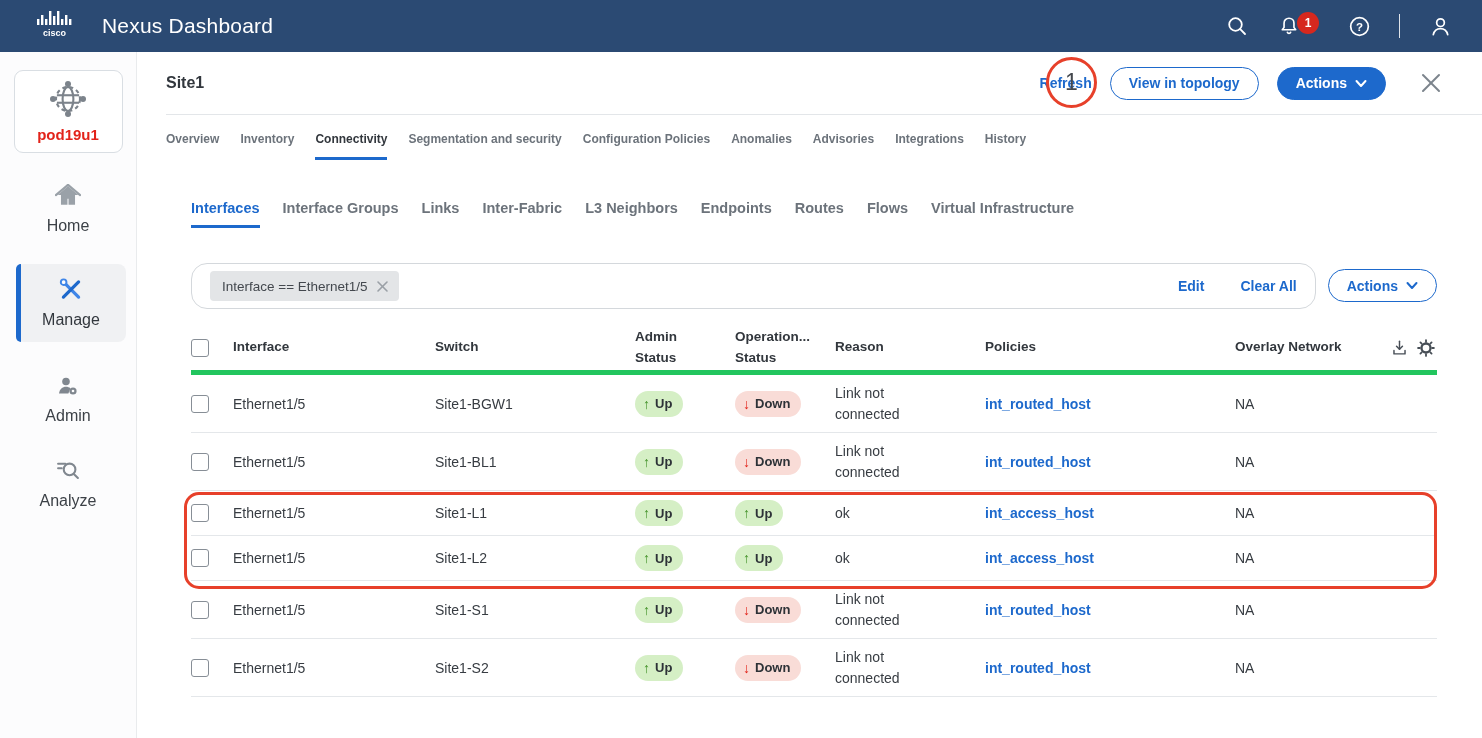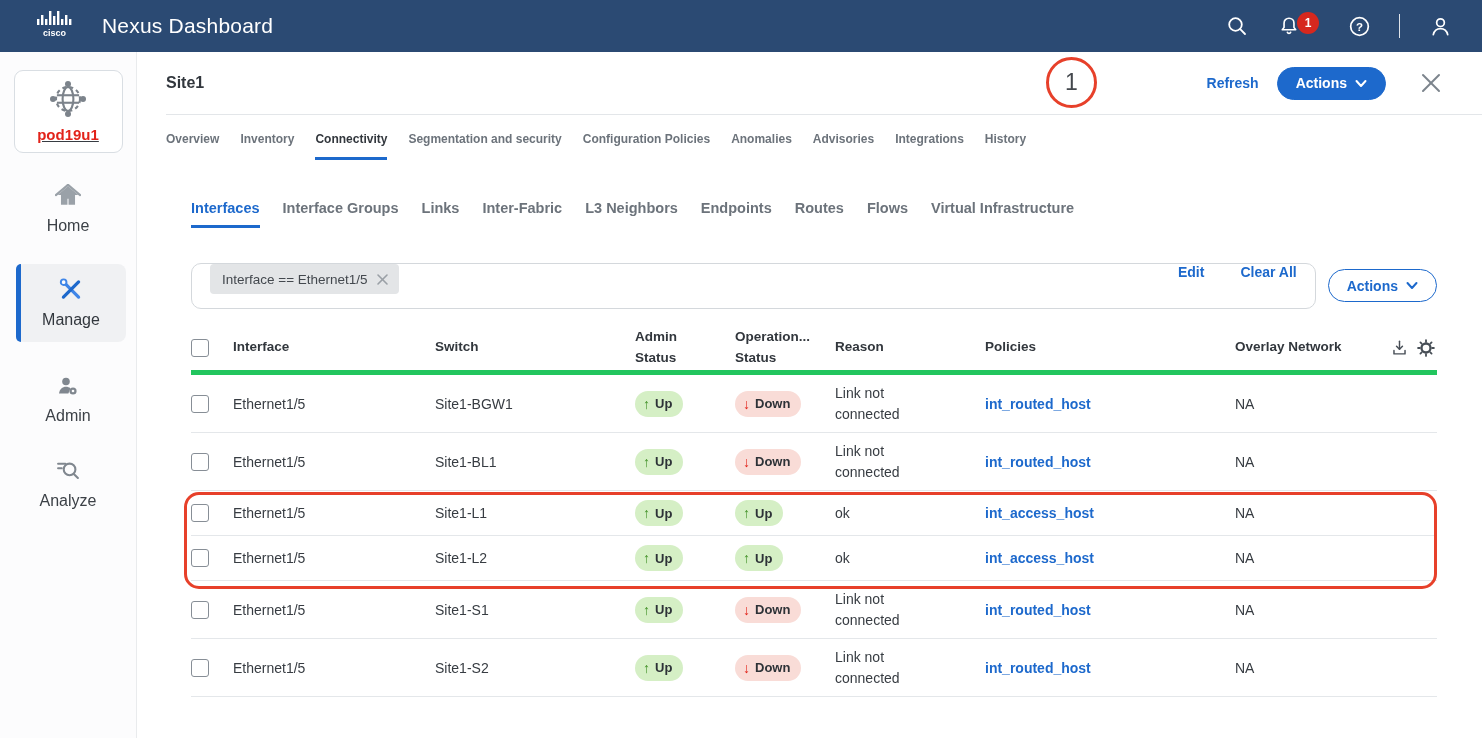--- a/index.html
+++ b/index.html
@@ -17,21 +17,21 @@
     background:#d6281e; color:#fff; font-size:12px; font-weight:700; display:flex; align-items:center; justify-content:center; }
   .tb-divider { width:1px; height:24px; background:rgba(255,255,255,.85); }
 
   
   .app { display:flex; height:686px; }
   .sidebar { width:137px; background:#fcfcfd; border-right:1px solid #e9ebed; padding-top:18px; flex-shrink:0; }
   .main { flex:1; padding:0 45px 0 29px; position:relative; }
 
   
   .cluster-box { width:109px; margin:0 auto; border:1px solid #d9dee3; border-radius:9px; background:#fff;
-    padding:10px 4px 9px; text-align:center; cursor:pointer;text-decoration:underline; }
+    padding:10px 4px 9px; text-align:center; cursor:pointer; }
   .cluster-label { color:#e2231a; font-weight:700; font-size:15px; margin-top:5px; }
   .nav-item { display:flex; flex-direction:column; align-items:center; gap:5px; cursor:pointer; }
   .nav-label { font-size:16px; font-weight:400; color:#3c4147; }
   .nav-home { margin-top:31px; }
   .nav-analyze { margin-top:33px; }
   .nav-admin { margin-top:32px; }
   .nav-selected { margin:29px 10px 0 16px; background:#f0f1f3; border-radius:8px; position:relative; padding:12px 0 13px; }
   .nav-selected .sel-bar { position:absolute; left:0; top:0; bottom:0; width:5px; background:#1d69cc; border-radius:8px 0 0 8px; }
   .nav-selected .nav-label { color:#32373d; }
 
@@ -52,21 +52,21 @@
   .tab.active { color:#32373d; border-bottom:3px solid #1d69cc; }
 
   
   .section { margin-left:25px; margin-top:40px; }
   .subtabs { display:flex; gap:23px; }
   .subtab { font-size:14.5px; font-weight:700; color:#6c737b; padding-bottom:9px; cursor:pointer; white-space:nowrap; }
   .subtab.active { color:#1d69cc; border-bottom:3px solid #1d69cc; }
 
   
   .filter-row { display:flex; margin-top:35px; gap:12px; }
-  .filterbar { flex:1; height:46px; border:1px solid #d4d8dc; border-radius:10px; display:flex; align-items:flex-start;
+  .filterbar { flex:1; height:46px; border:1px solid #d4d8dc; border-radius:16px; display:flex; align-items:center;
     padding:0 18px; }
   .chip { background:#e3e5e7; border-radius:4px; height:30px; display:flex; align-items:center; gap:8px;
     padding:0 10px 0 12px; font-size:13.5px; color:#43484e; }
   .filterbar-links { margin-left:auto; display:flex; gap:24px; }
   .btn-actions-sm { height:33px; margin-top:6px; }
 
   
   .table { margin-top:16px; }
   .trow { display:grid; grid-template-columns:42px 202px 200px 100px 100px 150px 250px 155px 1fr;
     align-items:center; border-bottom:1px solid #e4e7ea; }
@@ -220,20 +220,21 @@
       </span>
       <span class="nav-label">Analyze</span>
     </div>
   </div>
 
   <div class="main">
     <div class="page-header">
       <span class="page-title">Site1</span>
       <div class="ph-right">
         <span class="link">Refresh</span>
+        <button class="btn">View in topology</button>
         <button class="btn btn-primary">
           <span>Actions</span>
           <svg width="12" height="9" viewBox="0 0 12 9" fill="none" stroke="#fff" stroke-width="2" stroke-linecap="round" stroke-linejoin="round">
               <polyline points="1.5,2 6,7 10.5,2"></polyline>
             </svg>
         </button>
         <span class="close-x">
           <svg width="22" height="22" viewBox="0 0 22 22" stroke="#7c848c" stroke-width="2" stroke-linecap="round">
             <line x1="3" y1="3" x2="19" y2="19"></line>
               <line x1="19" y1="3" x2="3" y2="19"></line>

